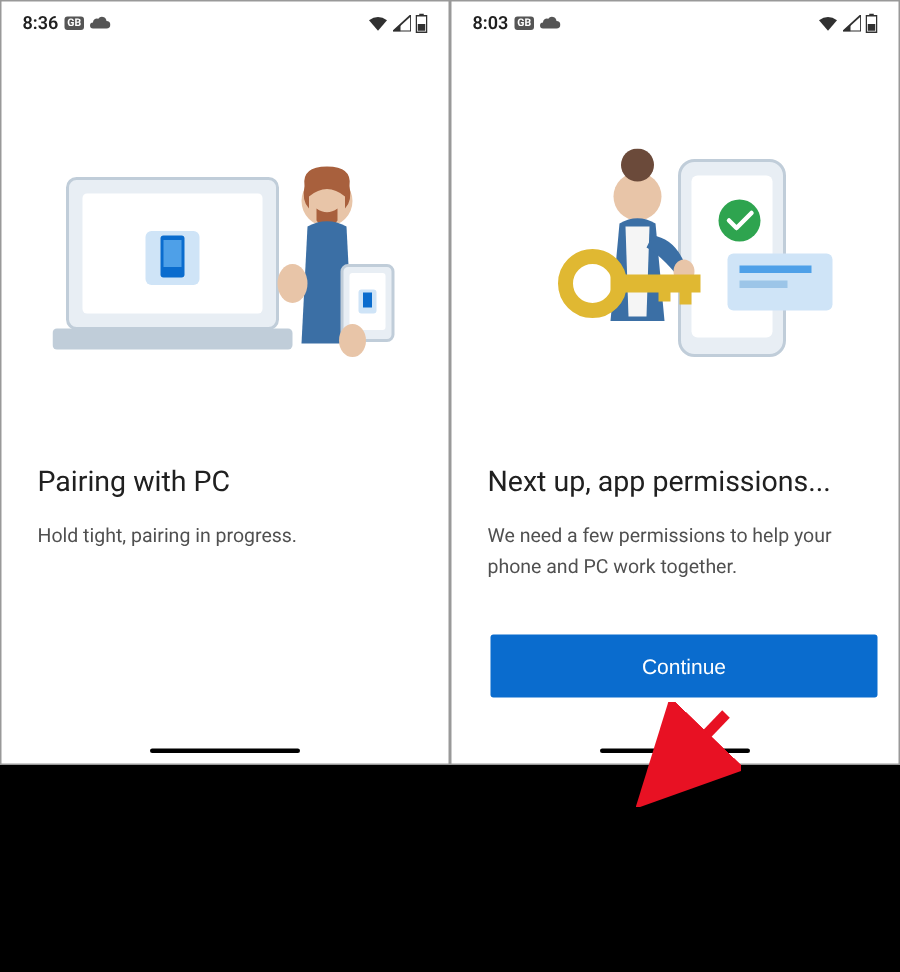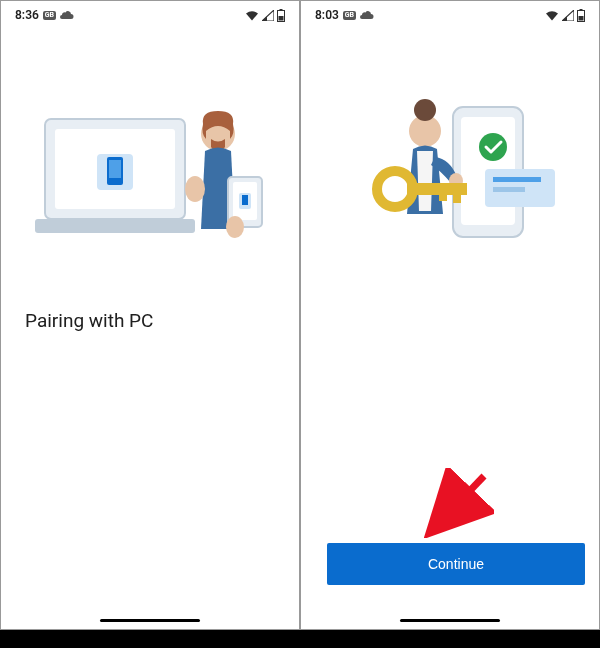--- a/index.html
+++ b/index.html
@@ -6,21 +6,21 @@
   body {
     width: 600px;
     height: 648px;
     font-family: -apple-system, BlinkMacSystemFont, "Segoe UI", Roboto, sans-serif;
     background: #000;
     position: relative;
   }
   .screens {
     display: flex;
     width: 600px;
-    height: 630px;
+    height: 510px;
     gap: 2px;
     background: #999;
     padding: 1px;
   }
   .screen {
     flex: 1;
     background: #fff;
     display: flex;
     flex-direction: column;
     position: relative;
@@ -170,20 +170,21 @@
         <rect x="193" y="78" width="34" height="50" rx="4" fill="#e8eef4" stroke="#c0cdd9" stroke-width="2"></rect>
         <rect x="198" y="83" width="24" height="38" rx="2" fill="#fff"></rect>
         <rect x="204" y="94" width="12" height="16" rx="2" fill="#cfe4f7"></rect>
         <rect x="207" y="96" width="6" height="10" fill="#0a6cce"></rect>
         <ellipse cx="200" cy="128" rx="9" ry="11" fill="#e8c5a8"></ellipse>
       </svg>
     </div>
 
     <div class="content">
       <div class="title">Pairing with PC</div>
+      <div class="subtitle">Hold tight, pairing in progress.</div>
     </div>
 
     <div class="nav-bar">
       <div class="nav-pill"></div>
     </div>
   </div>
 
   <div class="screen">
     <div class="status-bar">
       <div class="status-left">
@@ -230,20 +231,24 @@
         <path d="M100 58 Q115 60 122 78 L116 84 Q104 70 96 66 Z" fill="#3b6fa5"></path>
         <ellipse cx="121" cy="82" rx="7" ry="8" fill="#e8c5a8"></ellipse>
 
         <circle cx="60" cy="90" r="18" fill="none" stroke="#e0b832" stroke-width="10"></circle>
         <rect x="72" y="84" width="60" height="12" fill="#e0b832"></rect>
         <rect x="118" y="94" width="8" height="10" fill="#e0b832"></rect>
         <rect x="104" y="94" width="8" height="8" fill="#e0b832"></rect>
       </svg>
     </div>
 
+    <div class="content">
+      <div class="title">Next up, app permissions...</div>
+      <div class="subtitle">We need a few permissions to help your phone and PC work together.</div>
+    </div>
 
     <div class="button-container">
       <button class="continue-btn">Continue</button>
     </div>
 
     <div class="nav-bar">
       <div class="nav-pill"></div>
     </div>
   </div>
 </div>

